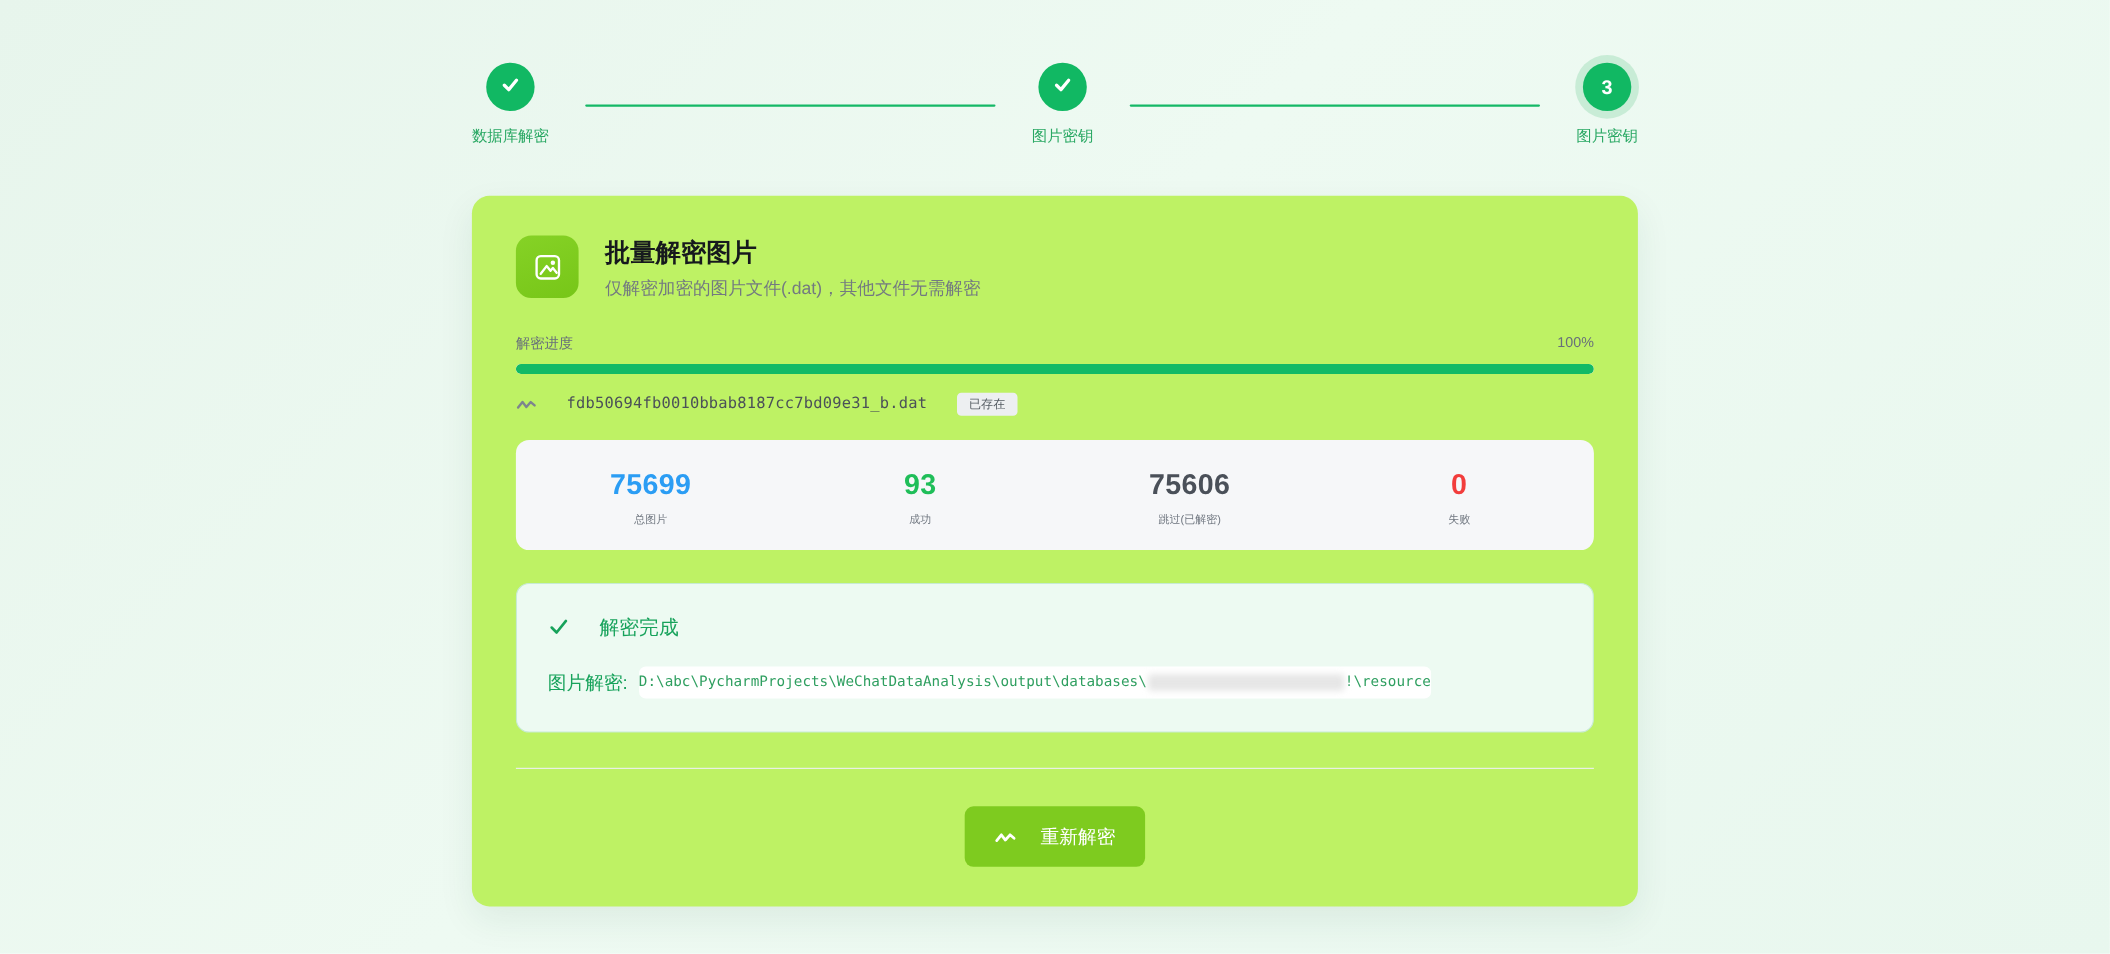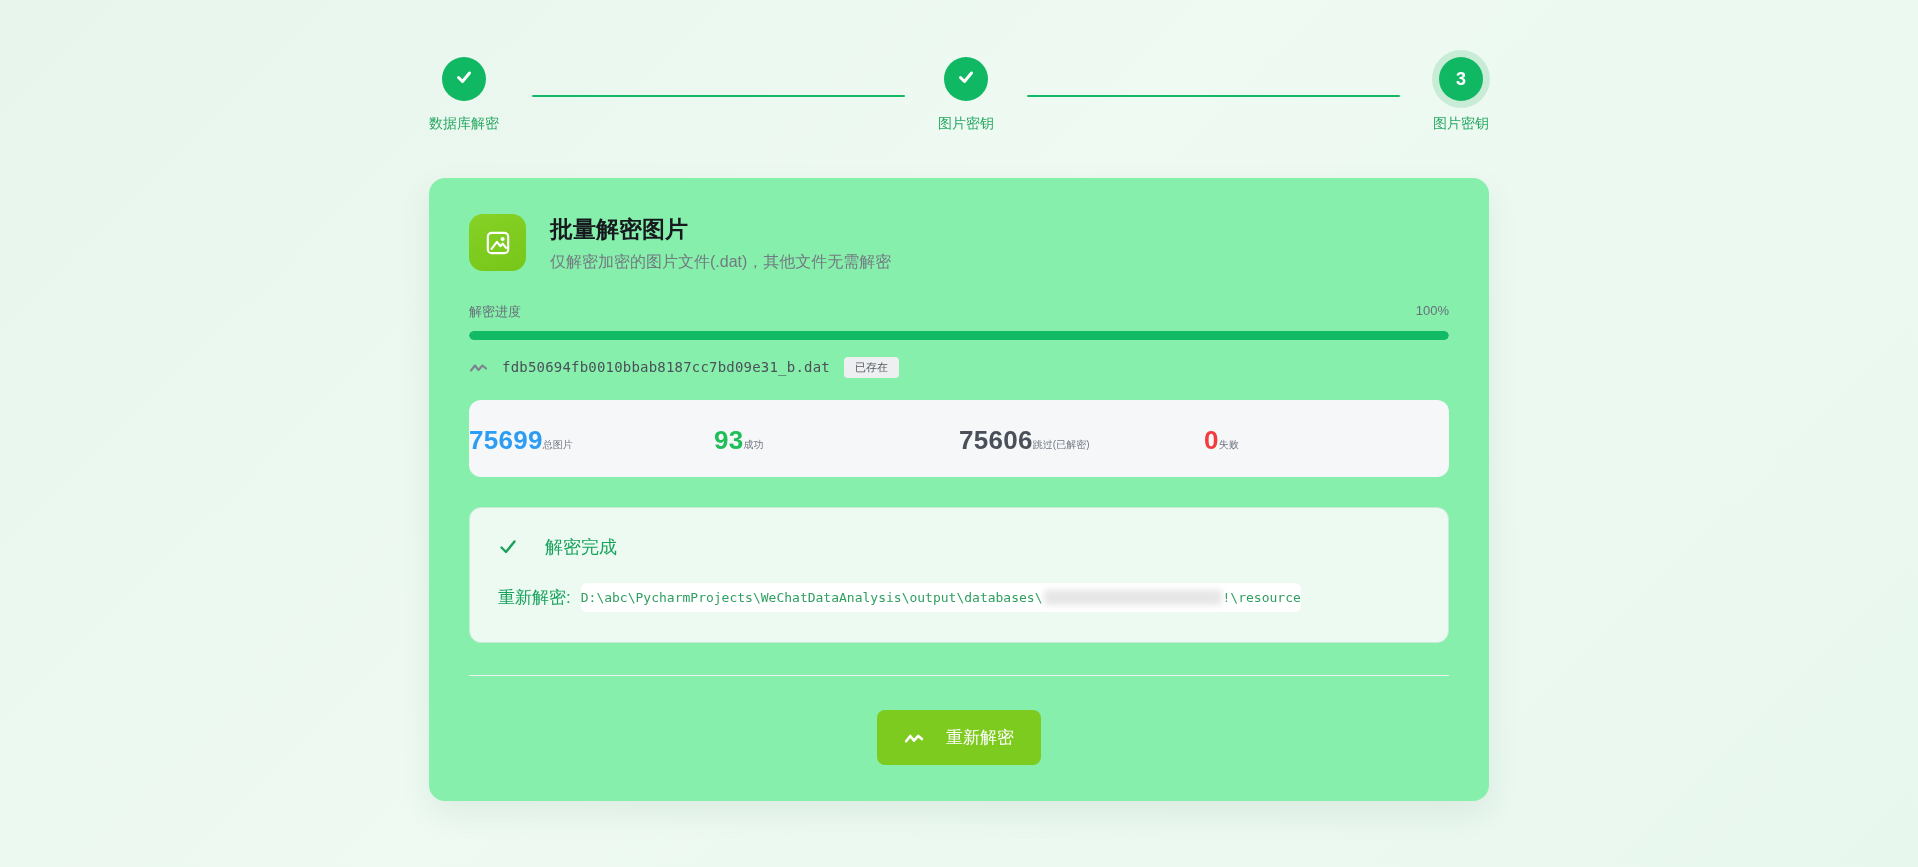--- a/index.html
+++ b/index.html
@@ -18,43 +18,43 @@
     width:44px; height:44px; border-radius:50%;
     background:#11b863; display:flex; align-items:center; justify-content:center;
     color:#fff; font-weight:bold; font-size:18px;
   }
   .step-circle.active { box-shadow:0 0 0 7px #c8ecd6; }
   .step-label { margin-top:14px; font-size:14px; color:#29a863; }
   .connector { flex:1; height:2px; background:#14b866; margin:38px 33px 0 33px; border-radius:1px; }
 
   
   .card {
-    width:1060px; margin:45px auto 0; background:#86efac; border-radius:16px;
+    width:1060px; margin:45px auto 0; background:#bef264; border-radius:16px;
     box-shadow:0 12px 32px rgba(23,80,48,0.08); padding:36px 40px 36px;
   }
   .card-header { display:flex; align-items:flex-start; gap:24px; }
   .app-icon {
     width:57px; height:57px; border-radius:14px; flex:0 0 auto;
     background:linear-gradient(160deg,#86d226,#77c618);
     display:flex; align-items:center; justify-content:center;
   }
   .card-title { font-size:23px; font-weight:bold; color:#16191d; line-height:1.2; margin-top:2px; }
   .card-subtitle { font-size:16px; color:#737a80; margin-top:8px;text-align:center; }
 
   .progress-head { display:flex; justify-content:space-between; margin-top:30px;
     font-size:13px; color:#68707a; }
   .progress-track { margin-top:10px; height:9px; border-radius:5px; background:#e9ebee; overflow:hidden; }
   .progress-fill { height:100%; border-radius:5px; background:#12ba66; }
 
-  .file-row { display:flex; align-items:center; margin-top:17px; gap:14px; }
+  .file-row { display:flex; align-items:center; margin-top:17px; gap:27px; }
   .file-name { font-size:14px; color:#4b5158; letter-spacing:0.2px; }
   .file-badge { background:#edeff1; color:#555c63; font-size:11px; padding:3px 11px; border-radius:4px; }
 
   .stats { margin-top:22px; display:flex; background:#f6f7f9; border-radius:12px; padding:25px 0 21px; }
-  .stat { flex:1; display:flex; flex-direction:row; align-items:center; }
+  .stat { flex:1; display:flex; flex-direction:column; align-items:center; }
   .stat-value { font-size:26px; font-weight:bold; letter-spacing:0.3px; }
   .stat-label { font-size:10px; color:#707780; margin-top:9px; }
 
   .result { margin-top:30px; background:#edfaf2; border:1px solid #c7ebd4; border-radius:12px;
     padding:27px 28px 30px; }
   .result-head { display:flex; align-items:center; gap:27px; }
   .result-title { font-size:18px; color:#17a25b; }
   .result-path-row { display:flex; align-items:center; margin-top:24px; }
   .result-path-label { font-size:17px; color:#17a25b; flex:0 0 auto; }
   .path-box { margin-left:10px; background:#ffffff; border-radius:6px; padding:7px 0;
@@ -161,21 +161,21 @@
   <div class="result">
     <div class="result-head">
       <span style="display:flex;">
         <svg width="20" height="20" viewBox="0 0 20 20">
             <polyline points="3.5,10.5 8,15 16.5,4.5" fill="none" stroke="#17a25b" stroke-width="2.4" stroke-linecap="round" stroke-linejoin="round"></polyline>
           </svg>
       </span>
       <span class="result-title">解密完成</span>
     </div>
     <div class="result-path-row">
-      <span class="result-path-label">重新解密:</span>
+      <span class="result-path-label">图片解密:</span>
       <span class="path-box mono">
         <span>D:\abc\PycharmProjects\WeChatDataAnalysis\output\databases\</span>
           <span class="redacted"></span>
           <span>!\resource</span>
       </span>
     </div>
   </div>
 
   <div class="divider"></div>
 

